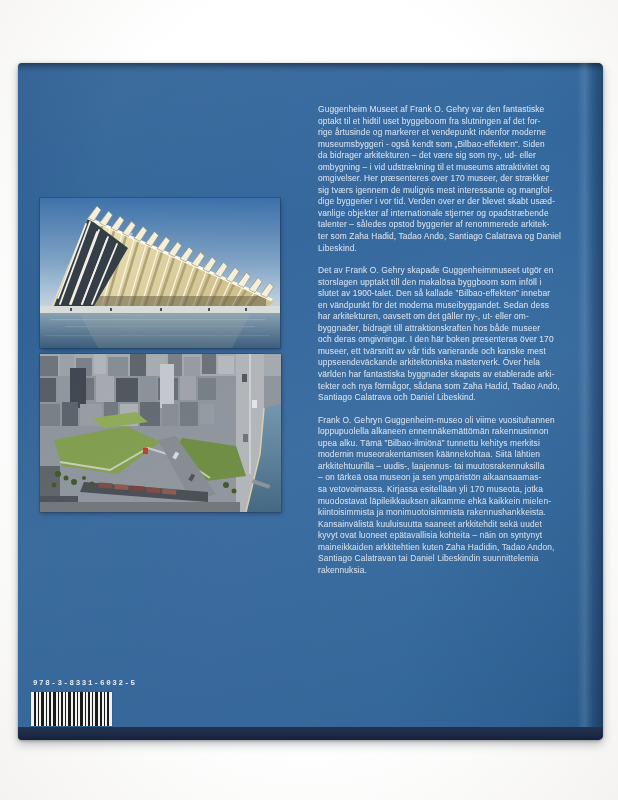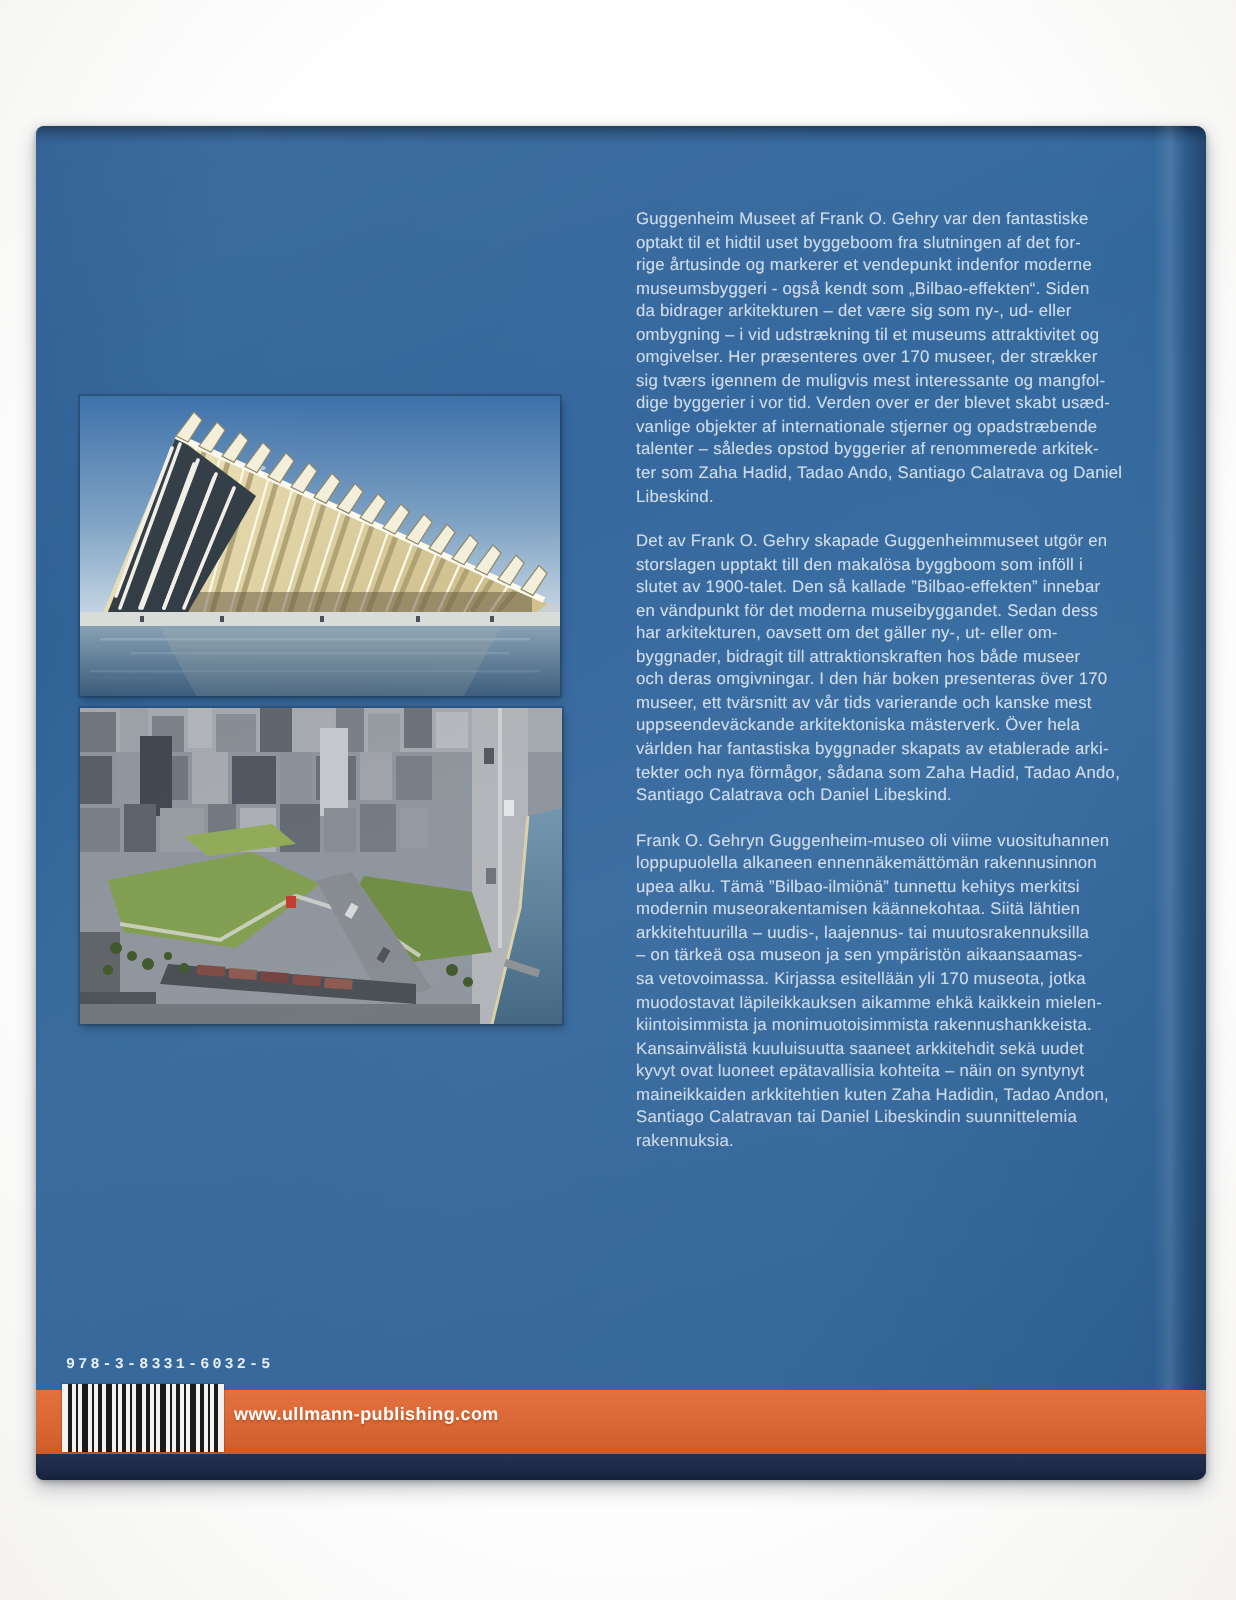--- a/index.html
+++ b/index.html
@@ -351,20 +351,17 @@
           <rect x="57" y="0" width="2" height="34"></rect>
             <rect x="61" y="0" width="1" height="34"></rect>
           <rect x="64" y="0" width="3" height="34"></rect>
             <rect x="69" y="0" width="2" height="34"></rect>
           <rect x="73" y="0" width="1" height="34"></rect>
             <rect x="76" y="0" width="2" height="34"></rect>
         </g>
       </svg>
     </div>
 
-    <div class="orange-strip">
-      <span class="publisher-url">www.ullmann-publishing.com</span>
-    </div>
     <div class="navy-edge"></div>
 
     <div class="sheen"></div>
   </div>
 </div>
 
 </body></html>

